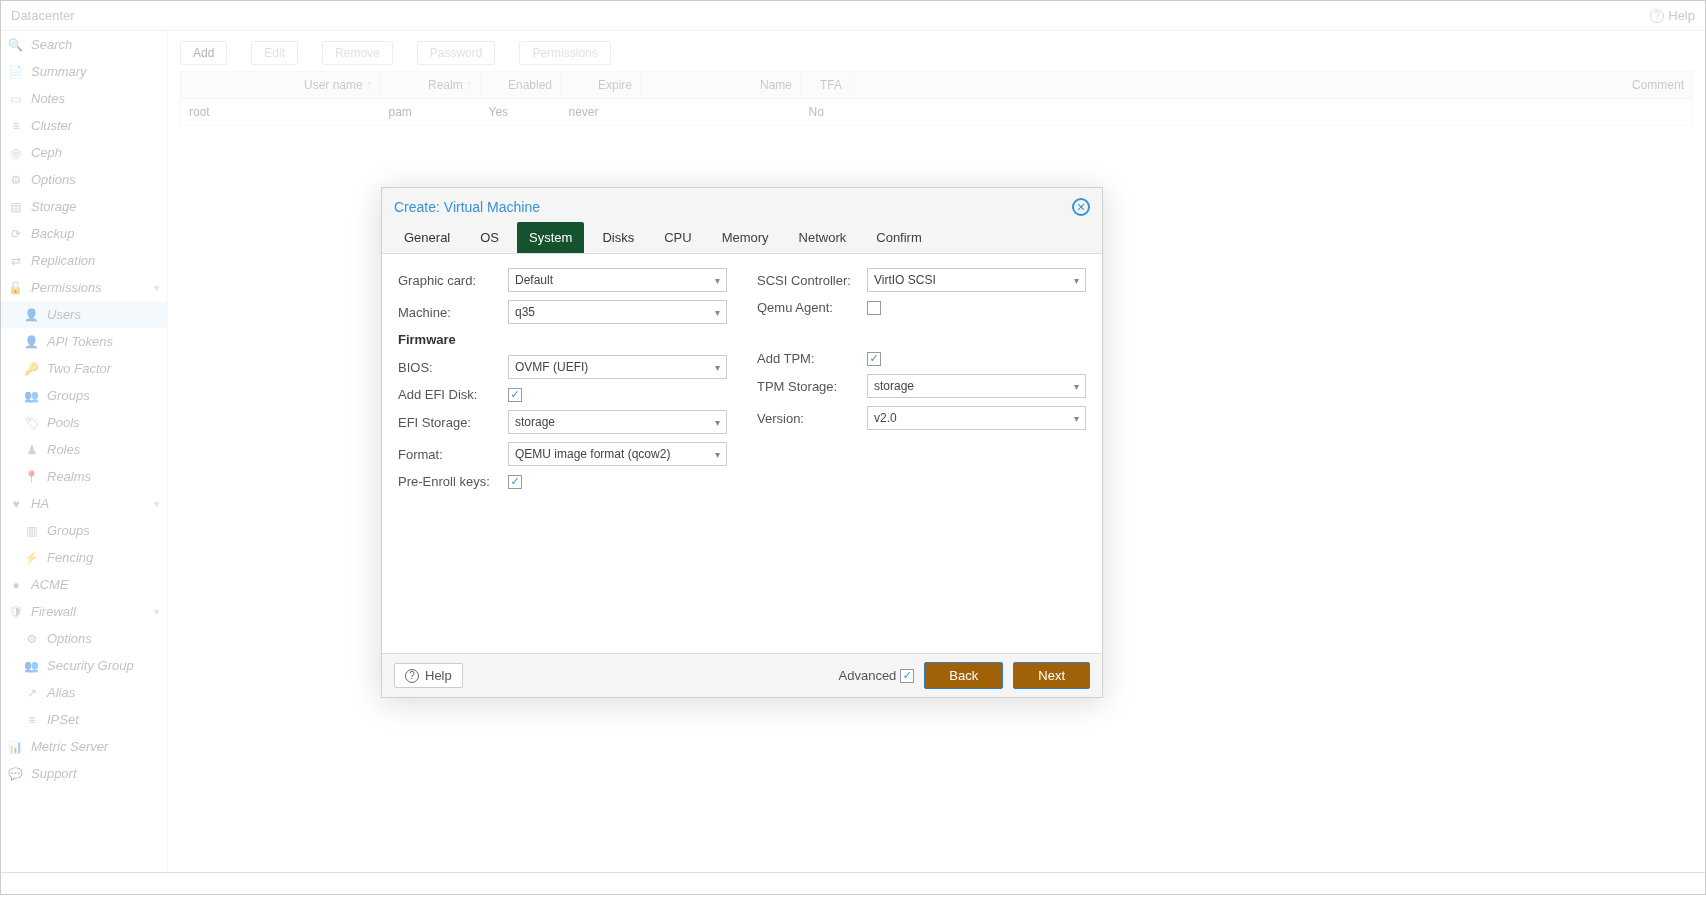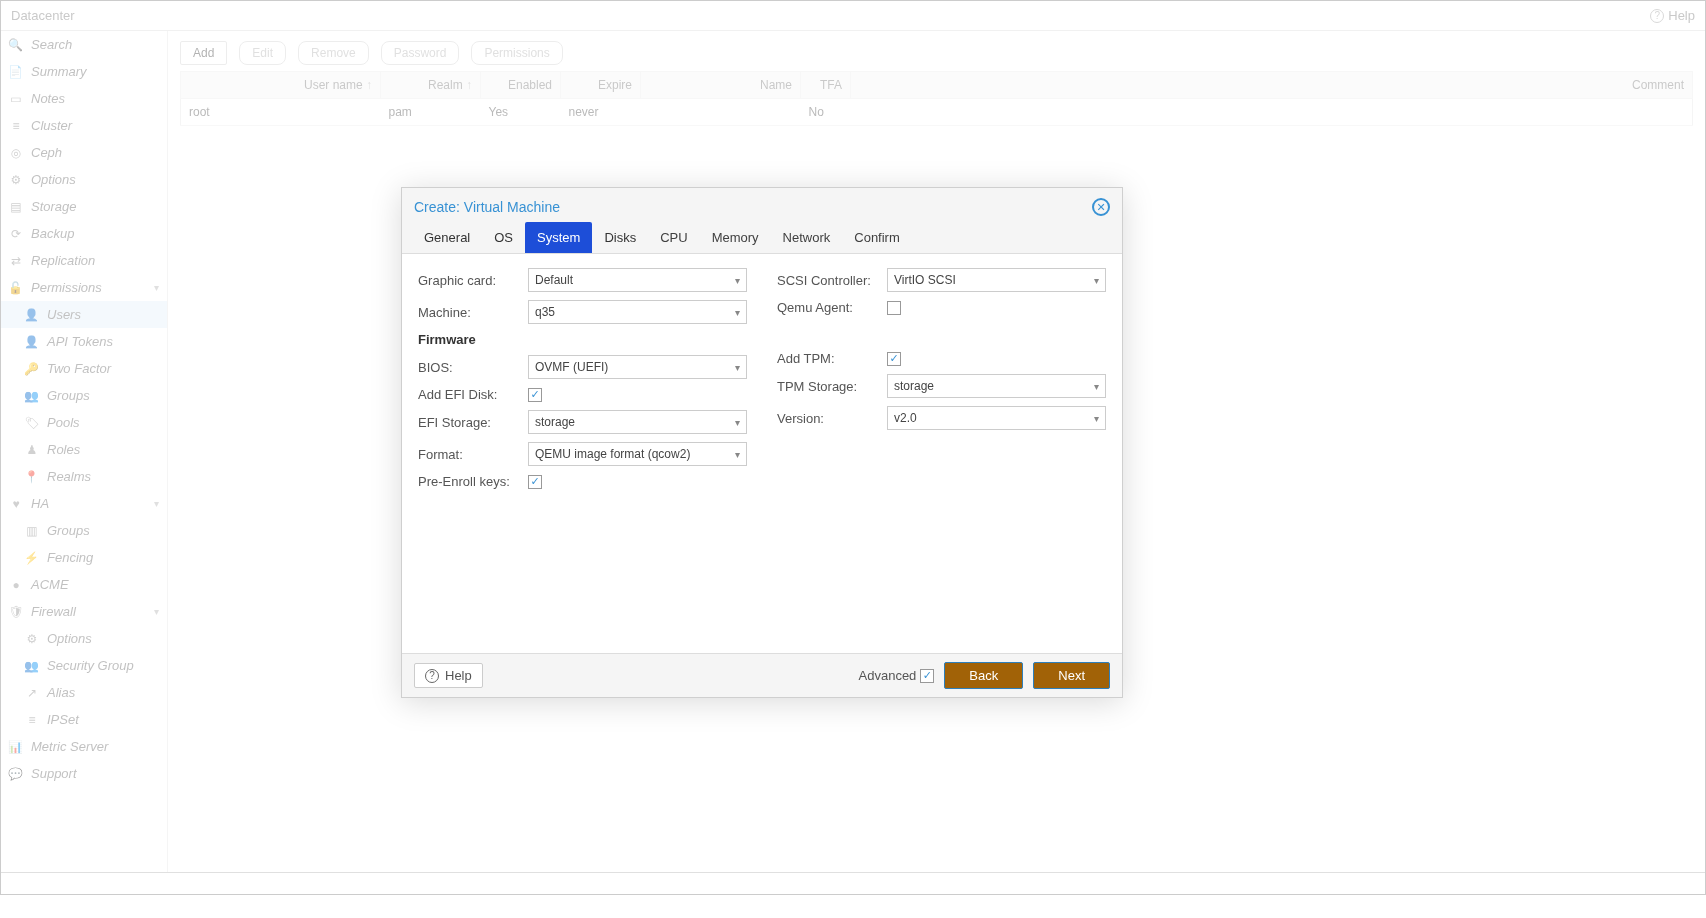--- a/index.html
+++ b/index.html
@@ -56,74 +56,74 @@
 .sidebar-item.selected { background: #e6f2fb; }
 .sidebar-item .label { flex: 1; font-style: italic; }
 .si-icon { width: 14px; display: inline-flex; justify-content: center; color:#999; font-size:12px; }
 .si-caret { color:#bbb; font-size:10px; }
 
 .main {
   position: absolute;
   top: 30px; left: 167px; right: 0; bottom: 0;
   padding: 10px 12px;
 }
-.toolbar { display: flex; gap: 12px; margin-bottom: 6px; }
+.toolbar { display: flex; gap: 24px; margin-bottom: 6px; }
 .tb-btn {
   border: 1px solid #d8d8d8;
   background: #fff;
   padding: 4px 12px;
   font-size: 12px;
   color: #555;
   border-radius: 2px;
   cursor: pointer;
 }
-.tb-btn.disabled { color: #bbb; cursor: default; border-radius: 8px; }
+.tb-btn.disabled { color: #bbb; cursor: default; }
 .user-table { width: 100%; border: 1px solid #e8e8e8; border-collapse: collapse; font-size: 12px; }
 .user-table th {
   text-align: right; font-weight: normal; color: #888;
   background: #f7f7f7; border: 1px solid #eee;
   padding: 6px 8px;
 }
 .user-table td { padding: 6px 8px; border-bottom: 1px solid #f0f0f0; color:#666;}
 .sort-asc::after { content: " \2191"; color:#bbb; }
 
 .overlay {
   position: absolute; inset: 0;
   background: rgba(255,255,255,0.55);
 }
 .modal {
   position: absolute;
-  left: 400px; top: 186px;
+  left: 380px; top: 186px;
   width: 722px;
   background: #f5f5f5;
   border: 1px solid #cfcfcf;
   box-shadow: 0 4px 30px rgba(0,0,0,0.15);
 }
 .modal-header {
   display: flex; align-items: center;
   padding: 10px 12px 6px 12px;
   color: #3892d4;
   font-size: 14px;
 }
 .modal-header .title { flex: 1; }
 .close-btn {
   width: 18px; height: 18px; border: 2px solid #3892d4;
   border-radius: 50%; color:#3892d4; font-size: 11px;
   line-height: 14px; text-align: center; cursor: pointer;
 }
 .modal-tabs {
-  display: flex; padding: 0 10px;
+  display: flex; gap: 6px; padding: 0 10px;
   border-bottom: 1px solid #ddd;
   background: #f5f5f5;
 }
 .modal-tab {
   padding: 8px 12px; font-size: 13px; color: #333; cursor: pointer;
   background: #f5f5f5;
 }
-.modal-tab.active { background: #1d4ed8; color: #fff; border-radius: 2px 2px 0 0; }
+.modal-tab.active { background: #14532d; color: #fff; border-radius: 2px 2px 0 0; }
 .modal-tab.disabled { color: #404040; cursor: default; }
 .modal-body {
   background: #fff;
   padding: 14px 16px;
   min-height: 400px;
   border-bottom: 1px solid #ddd;
 }
 .form-grid { display: flex; gap: 30px; }
 .form-col { flex: 1; }
 .form-row { display: flex; align-items: center; margin-bottom: 8px; }

